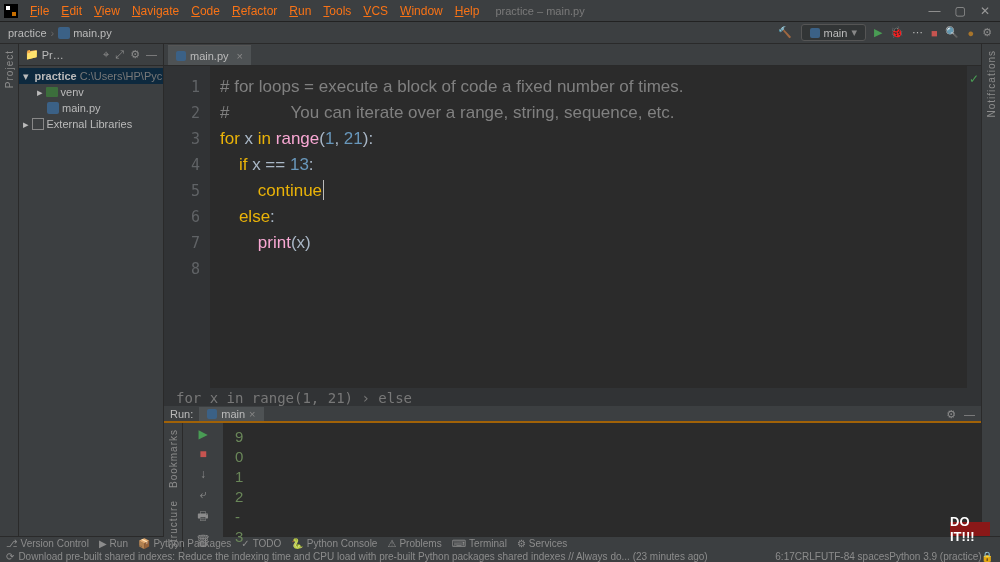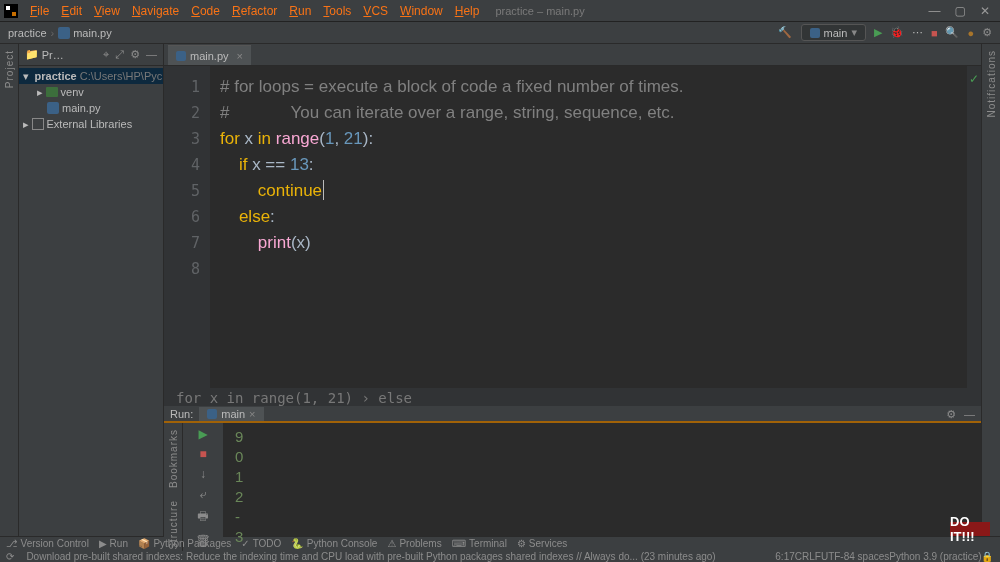--- a/index.html
+++ b/index.html
@@ -221,21 +221,21 @@
     <span class="bt"><span>📦</span> Python Packages</span>
     <span class="bt"><span>✓</span> TODO</span>
     <span class="bt"><span>🐍</span> Python Console</span>
     <span class="bt"><span>⚠</span> Problems</span>
     <span class="bt"><span>⌨</span> Terminal</span>
     <span class="bt"><span>⚙</span> Services</span>
   </div>
 
 <div class="status">
   <span>⟳</span>
-  <span style="margin-left:12px">Download pre-built shared indexes: Reduce the indexing time and CPU load with pre-built Python packages shared indexes // Always do... (23 minutes ago)</span>
+  <span style="margin-left:4px">Download pre-built shared indexes: Reduce the indexing time and CPU load with pre-built Python packages shared indexes // Always do... (23 minutes ago)</span>
   <div class="sr">
     <span>6:17</span>
     <span>CRLF</span>
     <span>UTF-8</span>
     <span>4 spaces</span>
     <span>Python 3.9 (practice)</span>
     <span>🔒</span>
   </div>
 </div>
 

